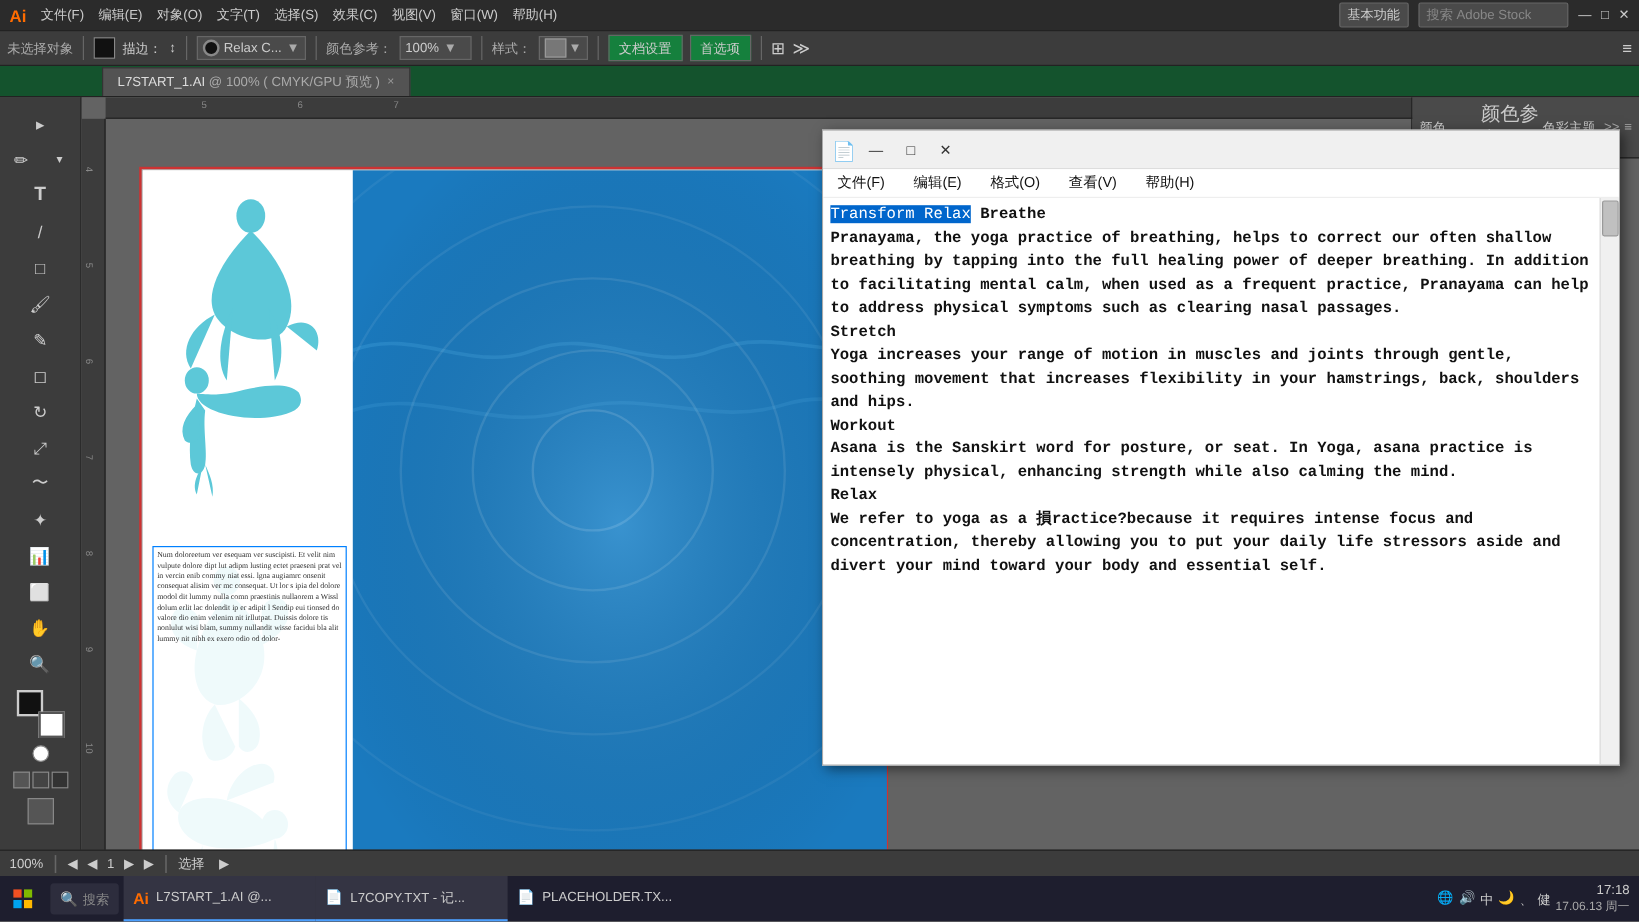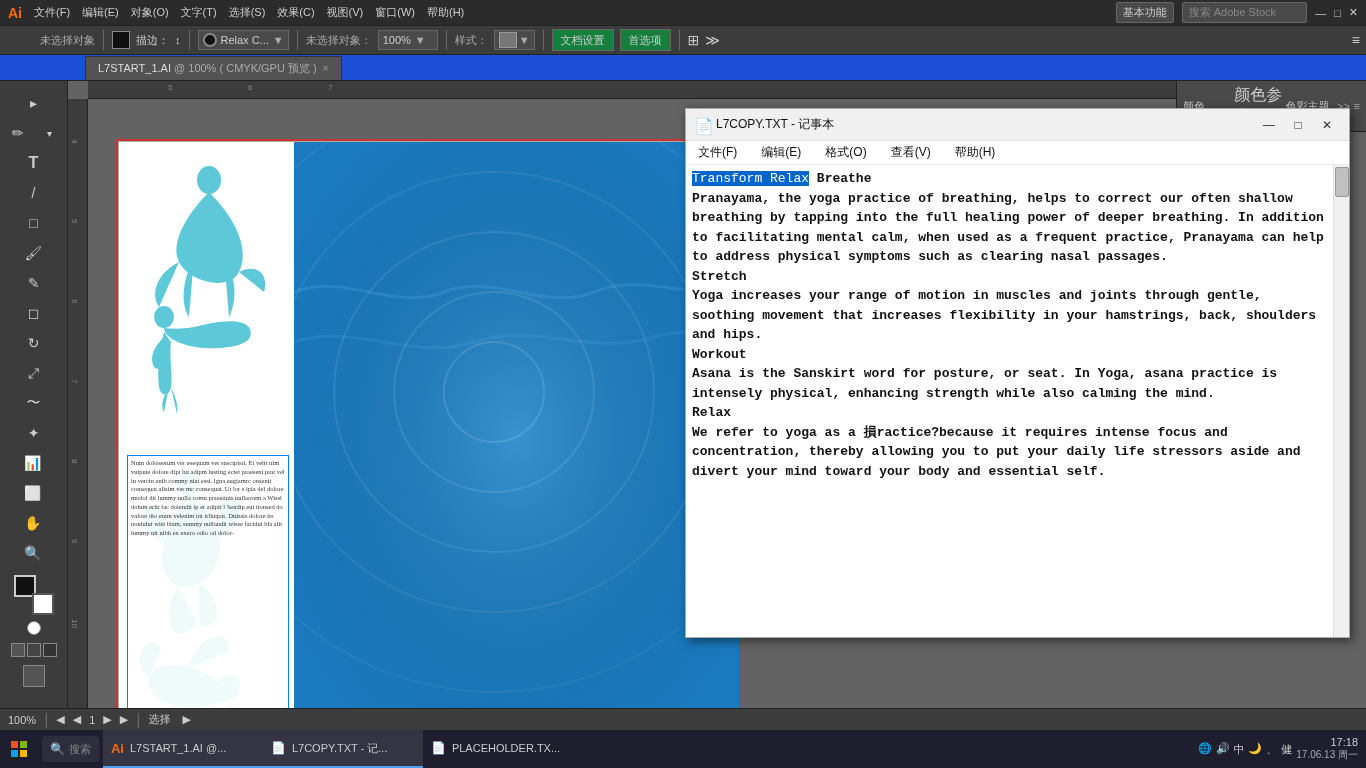--- a/index.html
+++ b/index.html
@@ -10,30 +10,30 @@
 
     
     #menu-bar { height: 25px; background: #2b2b2b; display: flex; align-items: center; padding: 0 8px; color: #ccc; font-size: 11px; }
     #menu-bar .ai-logo { color: #ff6c00; font-weight: bold; font-size: 14px; margin-right: 12px; }
     #menu-bar .menu-items { display: flex; gap: 12px; }
     #menu-bar .menu-item { cursor: pointer; }
     #menu-bar .right-tools { margin-left: auto; display: flex; align-items: center; gap: 8px; color: #ccc; font-size: 11px; }
 
     
     #toolbar-row { height: 30px; background: #3c3c3c; display: flex; align-items: center; padding: 0 6px; gap: 6px; border-top: 1px solid #222; border-bottom: 1px solid #222; }
-    #toolbar-row .tool-label { color: #aaa; font-size: 11px; margin-left: 34px; }
+    #toolbar-row .tool-label { color: #aaa; font-size: 11px; }
     #toolbar-row .color-box { width: 18px; height: 18px; background: #111; border: 1px solid #888; }
     #toolbar-row select, #toolbar-row .fake-select { background: #4a4a4a; color: #ccc; border: 1px solid #666; font-size: 11px; height: 20px; padding: 0 4px; cursor: pointer; }
     #toolbar-row .fake-select { display: flex; align-items: center; min-width: 80px; position: relative; }
     #toolbar-row .stroke-circle { width: 14px; height: 14px; border-radius: 50%; background: #111; border: 2px solid #888; display: inline-block; margin-right: 4px; }
     #toolbar-row .separator { width: 1px; height: 20px; background: #666; margin: 0 2px; }
     #toolbar-row .btn { background: #15803d; color: #ccc; border: 1px solid #666; font-size: 11px; height: 22px; padding: 0 8px; cursor: pointer; }
 
     
-    #tab-bar { height: 26px; background: #1d4ed8; display: flex; align-items: flex-end; padding-left: 85px; border-bottom: 1px solid #222; }
+    #tab-bar { height: 26px; background: #14532d; display: flex; align-items: flex-end; padding-left: 85px; border-bottom: 1px solid #222; }
     #tab-bar .tab { background: #535353; color: #ddd; font-size: 11px; padding: 4px 12px; border: 1px solid #333; border-bottom: none; cursor: pointer; display: flex; align-items: center; gap: 6px; }
     #tab-bar .tab .close { color: #999; font-size: 10px; }
 
     
     #left-panel { position: absolute; top: 81px; left: 0; width: 68px; height: 640px; background: #3c3c3c; display: flex; flex-direction: column; align-items: center; padding-top: 8px; gap: 2px; border-right: 1px solid #222; }
     #left-panel .tool-icon { width: 30px; height: 28px; display: flex; align-items: center; justify-content: center; color: #ccc; font-size: 14px; cursor: pointer; border-radius: 2px; }
     #left-panel .tool-row { display: flex; gap: 2px; }
 
     
     #canvas-area { position: absolute; top: 81px; left: 68px; right: 0; bottom: 55px; background: #636363; overflow: hidden; }
@@ -109,21 +109,21 @@
     <div style="display:flex;align-items:center;gap:2px;">
       <span style="color:#ccc;font-size:11px;">↕</span>
     </div>
     <div class="separator"></div>
     <div class="fake-select">
       <span class="stroke-circle"></span>
       <span style="color:#ccc;font-size:11px;">Relax C...</span>
       <span style="margin-left:4px;color:#aaa;">▼</span>
     </div>
     <div class="separator"></div>
-    <span style="color:#aaa;font-size:11px;">未选择对象：</span>
+    <span style="color:#aaa;font-size:11px;">颜色参考：</span>
     <div class="fake-select" style="min-width:60px;">
       <span style="color:#ccc;font-size:11px;">100%</span>
       <span style="margin-left:4px;color:#aaa;">▼</span>
     </div>
     <div class="separator"></div>
     <span style="color:#aaa;font-size:11px;">样式：</span>
     <div class="fake-select" style="min-width:30px;">
       <div style="width:18px;height:16px;background:#777;border:1px solid #999;"></div>
       <span style="margin-left:2px;color:#aaa;">▼</span>
     </div>
@@ -299,21 +299,20 @@
     <span style="color:#ccc;font-size:11px;">▶</span>
     <span style="color:#ccc;font-size:11px;">▶</span>
     <span style="color:#666;">|</span>
     <span style="color:#ccc;font-size:11px;">选择</span>
     <span style="color:#ccc;font-size:11px;margin-left:4px;">▶</span>
   </div>
 
   <div id="notepad">
     <div id="notepad-titlebar">
       <span class="title-icon">📄</span>
-      <span class="title-text">L7COPY.TXT - 记事本</span>
       <div class="win-btns">
         <div class="win-btn">—</div>
         <div class="win-btn">□</div>
         <div class="win-btn close">✕</div>
       </div>
     </div>
     <div id="notepad-menubar">
       <span class="menu-item">文件(F)</span>
       <span class="menu-item">编辑(E)</span>
       <span class="menu-item">格式(O)</span>

